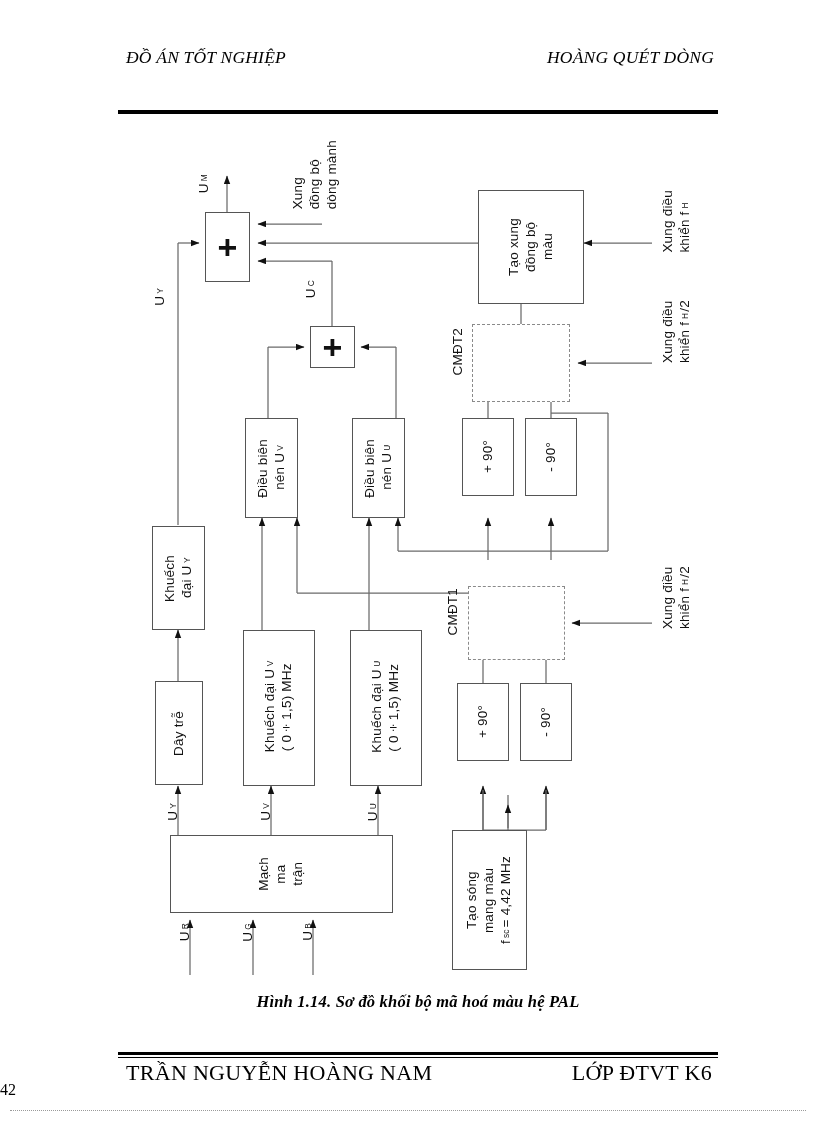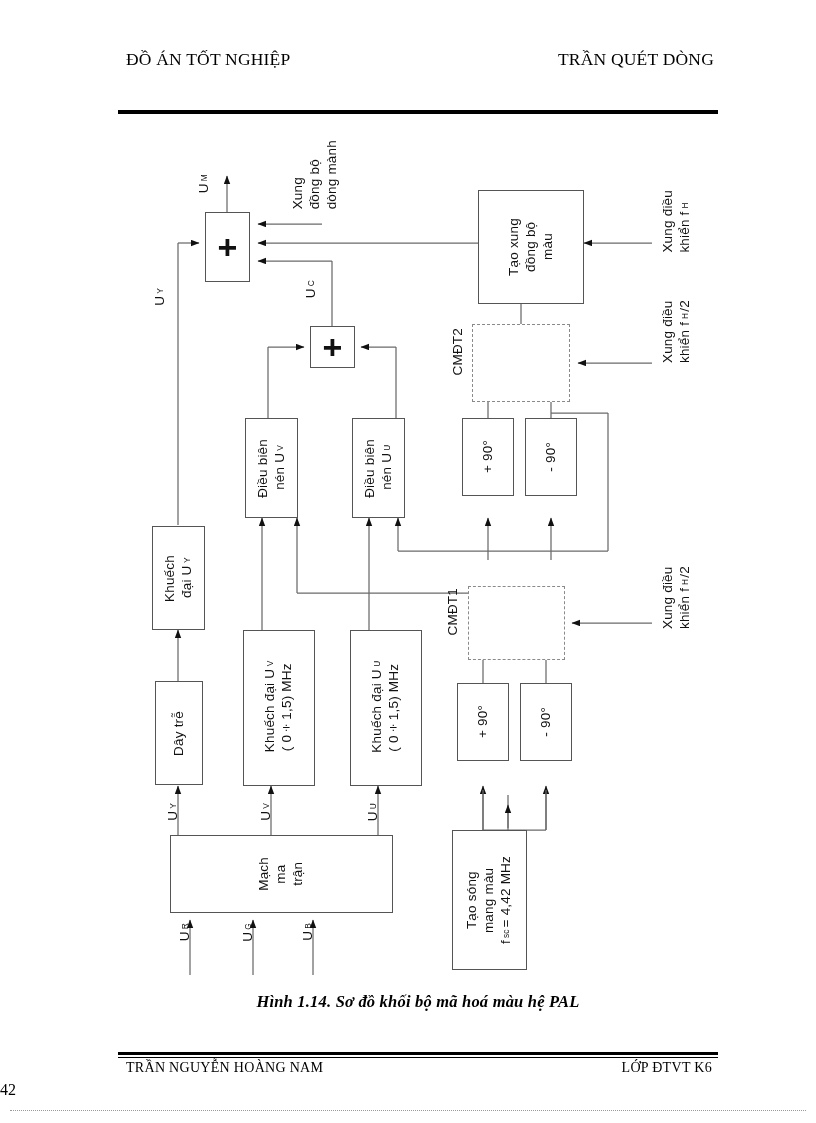--- a/index.html
+++ b/index.html
@@ -23,21 +23,22 @@
   }
 
   .running-head {
     position: absolute;
     top: 44px;
     left: 118px;
     width: 600px;
     height: 26px;
     display: flex;
     justify-content: space-between;
-    align-items: flex-end;
+    align-items: center;
+    font-style: italic;
     font-size: 17.5px;
     letter-spacing: 0.2px;
   }
   .running-head .rh-left { padding-left: 8px; }
   .running-head .rh-right { padding-right: 4px; }
 
   .rule-top {
     position: absolute;
     left: 118px;
     top: 110px;
@@ -63,21 +64,21 @@
   }
 
   .footer {
     position: absolute;
     top: 1060px;
     left: 118px;
     width: 600px;
     height: 30px;
     display: flex;
     justify-content: space-between;
-    font-size: 14px;
+    font-size: 22px;
     letter-spacing: 0.3px;
   }
   .footer .f-left { padding-left: 8px; }
   .footer .f-right { padding-right: 6px; margin-left: 9px; }
   .page-number {
     position: absolute;
     top: 1081px;
     left: 0;
     width: 816px;
     text-align: left;
@@ -169,21 +170,21 @@
     top: 0.28em;
   }
 </style>
 </head>
 <body>
 
 <div class="page">
 
   <div class="running-head">
     <span class="rh-left">ĐỒ ÁN TỐT NGHIỆP</span>
-    <span class="rh-right">TRẦN QUÉT DÒNG</span>
+    <span class="rh-right">HOÀNG QUÉT DÒNG</span>
   </div>
 
   <div class="rule-top"></div>
 
   <svg id="diagram" viewBox="0 0 816 1123">
     <defs>
       <marker id="arrow" markerWidth="9" markerHeight="9" refX="8" refY="3.2" orient="auto" markerUnits="userSpaceOnUse">
         <path d="M0,0 L8.5,3.2 L0,6.4 z" fill="#111"></path>
       </marker>
     </defs>

